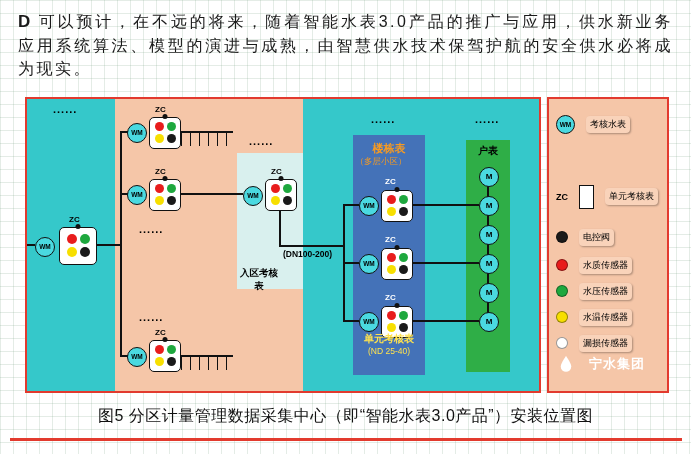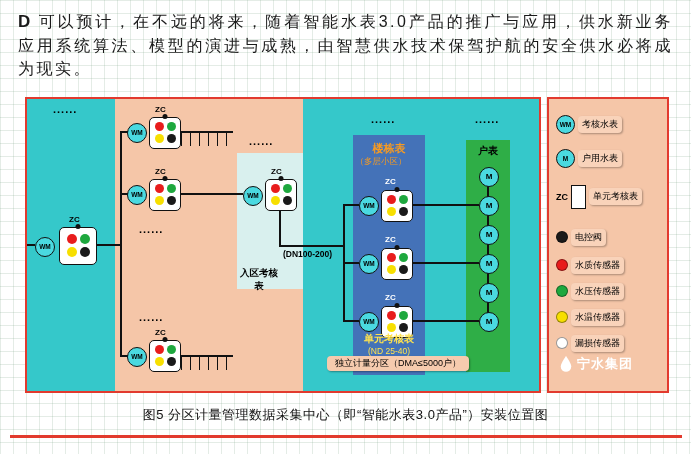--- a/index.html
+++ b/index.html
@@ -43,33 +43,33 @@
     width:5px;height:5px;background:#111;border-radius:50%;}
   .d.r{background:#e81c1c;}.d.g{background:#1ea83e;}.d.y{background:#f7df00;}.d.k{background:#1a1a1a;}
   .zclbl{position:absolute;font-size:8px;font-weight:bold;color:#000;z-index:3;}
   .zclbl.white{color:#fff;}
   .dots{position:absolute;font-size:11px;font-weight:bold;color:#000;letter-spacing:1px;z-index:3;}
   .tag{position:absolute;background:#f6cbae;border-radius:4px;padding:2px 3px;
     font-size:9px;line-height:11px;text-align:center;color:#000;
     box-shadow:1px 1px 2px rgba(0,0,0,.35);z-index:4;}
   .txt{position:absolute;z-index:4;}
   .center{text-align:center;}
-  .lgrow{position:absolute;left:7px;display:flex;align-items:center;gap:3px;}
+  .lgrow{position:absolute;left:7px;display:flex;align-items:center;gap:11px;}
   .lgwm{width:17px;height:17px;border-radius:50%;background:#4ad9e0;border:1px solid #111;
     display:flex;align-items:center;justify-content:center;font-size:6.5px;font-weight:bold;flex:0 0 auto;}
   .lgdot{width:10px;height:10px;border-radius:50%;flex:0 0 auto;border:1px solid rgba(0,0,0,.4);}
   .lgdot.k{background:#1a1a1a;}.lgdot.r{background:#e81c1c;}.lgdot.g{background:#1ea83e;}
   .lgdot.y{background:#f7df00;}.lgdot.w{background:#fff;}
   .lgtag{background:#f9d3ba;border-radius:4px;padding:2px 4px;font-size:9px;color:#000;
     box-shadow:1px 1px 2px rgba(0,0,0,.3);white-space:nowrap;}
   .lgzc{font-size:9px;font-weight:bold;color:#000;}
   .lgrect{width:13px;height:22px;background:#fff;border:1px solid #111;flex:0 0 auto;}
-  .brand{position:absolute;left:10px;top:256px;display:flex;align-items:center;gap:4px;}
+  .brand{position:absolute;left:10px;top:256px;display:flex;align-items:center;gap:16px;}
   .brand span{color:#fff;font-weight:bold;font-size:13px;letter-spacing:1px;}
-  .caption{margin:13px 0 0 0;text-align:center;font-size:13px;color:#111;letter-spacing:.5px;}
+  .caption{margin:13px 0 0 0;text-align:center;font-size:16px;color:#111;letter-spacing:.5px;}
   .red-divider{margin:11px auto 0 auto;width:672px;height:3px;background:#e23a2e;}
 </style>
 </head>
 <body>
 
 <p class="intro"><b>D</b> <span>可以预计，在不远的将来，随着智能水表3.0产品的推广与应用，供水新业务应用系统算法、模型的演进与成熟，由智慧供水技术保驾护航的安全供水必将成为现实。</span></p>
 
 <div class="diagram-wrap">
 
   <div class="main-box">
@@ -187,31 +187,26 @@
     <div class="txt center" style="left:326px;top:247px;width:72px;font-size:8.5px;color:#ffe24d">(ND 25-40)</div>
 
     <div class="txt center" style="left:439px;top:45px;width:44px;font-size:10px;font-weight:bold;color:#000">户表</div>
     <span class="mcirc" style="left:452px;top:68px">M</span>
     <span class="mcirc" style="left:452px;top:97px">M</span>
     <span class="mcirc" style="left:452px;top:126px">M</span>
     <span class="mcirc" style="left:452px;top:155px">M</span>
     <span class="mcirc" style="left:452px;top:184px">M</span>
     <span class="mcirc" style="left:452px;top:213px">M</span>
 
-    <div class="tag" style="left:300px;top:257px;width:136px;white-space:nowrap">独立计量分区（DMA≤5000户）</div>
   </div>
 
   <div class="legend-box">
     <div class="lgrow" style="top:16px">
       <span class="lgwm">WM</span>
       <span class="lgtag">考核水表</span>
-    </div>
-    <div class="lgrow" style="top:50px">
-      <span class="lgwm">M</span>
-      <span class="lgtag">户用水表</span>
     </div>
     <div class="lgrow" style="top:86px">
       <span class="lgzc">ZC</span>
       <span class="lgrect"></span>
       <span class="lgtag">单元考核表</span>
     </div>
     <div class="lgrow" style="top:130px">
       <span class="lgdot k"></span>
       <span class="lgtag">电控阀</span>
     </div>

